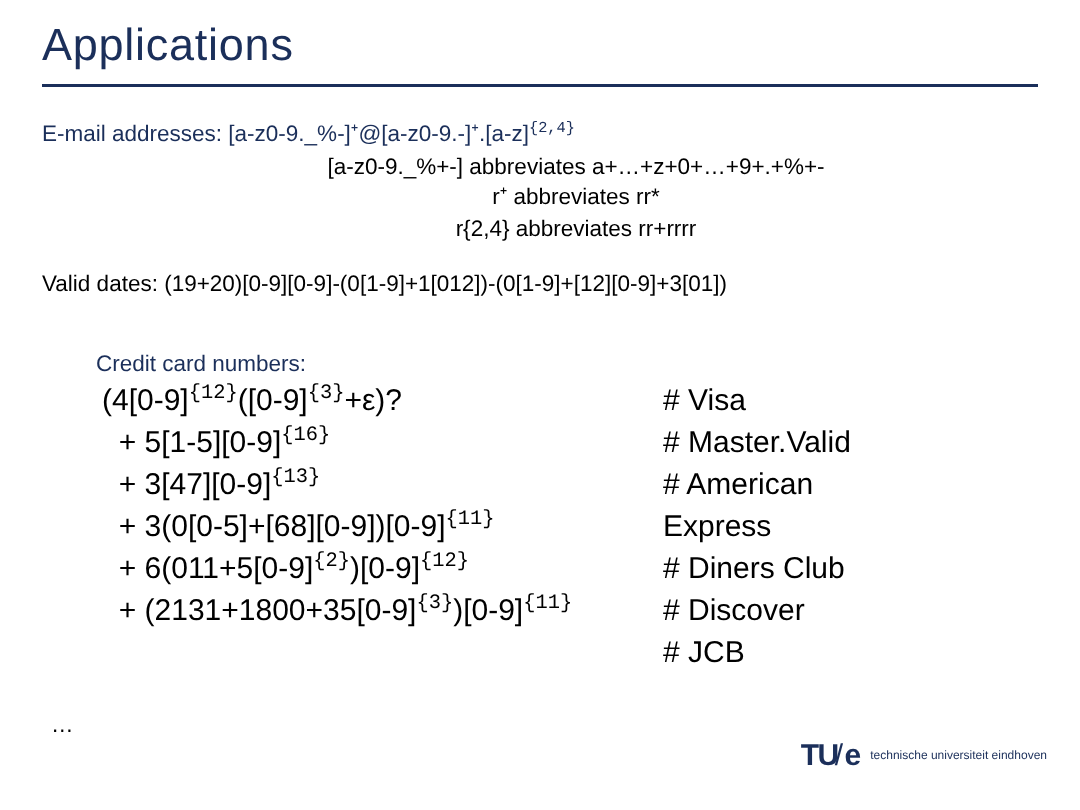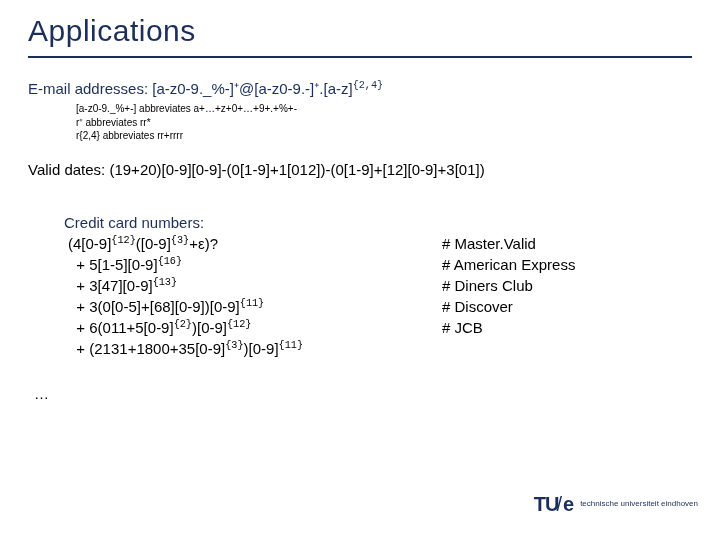--- a/index.html
+++ b/index.html
@@ -29,24 +29,25 @@
     border: none;
     border-top: 2px solid #1b2f5a;
     margin: 2px 0 20px 0;
   }
   .section-head {
     font-size: 15px;
     color: #1b2f5a;
     margin-bottom: 4px;
   }
   .sub {
-    font-size: 10px;
+    font-size: 15px;
     color: #000;
     margin-left: 48px;
     line-height: 1.35;
+    text-align: center;
   }
   .block { margin-bottom: 18px; }
   .valid-dates {
     font-size: 15px;
     color: #000;
     margin-bottom: 36px;
   }
   .cc-wrap {
     display: flex;
     justify-content: space-between;
@@ -54,21 +55,21 @@
   }
   .cc-left { flex: 1; }
   .cc-right { width: 160px; }
   .cc-head {
     font-size: 15px;
     color: #1b2f5a;
     margin-bottom: 2px;
     margin-left: 36px;
   }
   .cc-line {
-    font-size: 15px;
+    font-size: 20px;
     color: #000;
     margin-left: 40px;
     line-height: 1.4;
   }
   .cc-right .cc-line { margin-left: 0; }
   .ellipsis {
     font-size: 15px;
     color: #000;
     margin-top: 26px;
     margin-left: 6px;
@@ -125,20 +126,21 @@
     <div class="cc-wrap">
       <div class="cc-left">
         <div class="cc-line">(4[0-9]<sup>{12}</sup>([0-9]<sup>{3}</sup>+ε)?</div>
         <div class="cc-line">&nbsp;&nbsp;+ 5[1-5][0-9]<sup>{16}</sup></div>
         <div class="cc-line">&nbsp;&nbsp;+ 3[47][0-9]<sup>{13}</sup></div>
         <div class="cc-line">&nbsp;&nbsp;+ 3(0[0-5]+[68][0-9])[0-9]<sup>{11}</sup></div>
         <div class="cc-line">&nbsp;&nbsp;+ 6(011+5[0-9]<sup>{2}</sup>)[0-9]<sup>{12}</sup></div>
         <div class="cc-line">&nbsp;&nbsp;+ (2131+1800+35[0-9]<sup>{3}</sup>)[0-9]<sup>{11}</sup></div>
       </div>
       <div class="cc-right">
+        <div class="cc-line"># Visa</div>
         <div class="cc-line"># Master.Valid</div>
         <div class="cc-line"># American Express</div>
         <div class="cc-line"># Diners Club</div>
         <div class="cc-line"># Discover</div>
         <div class="cc-line"># JCB</div>
       </div>
     </div>
   </div>
 
   <div class="ellipsis">…</div>

